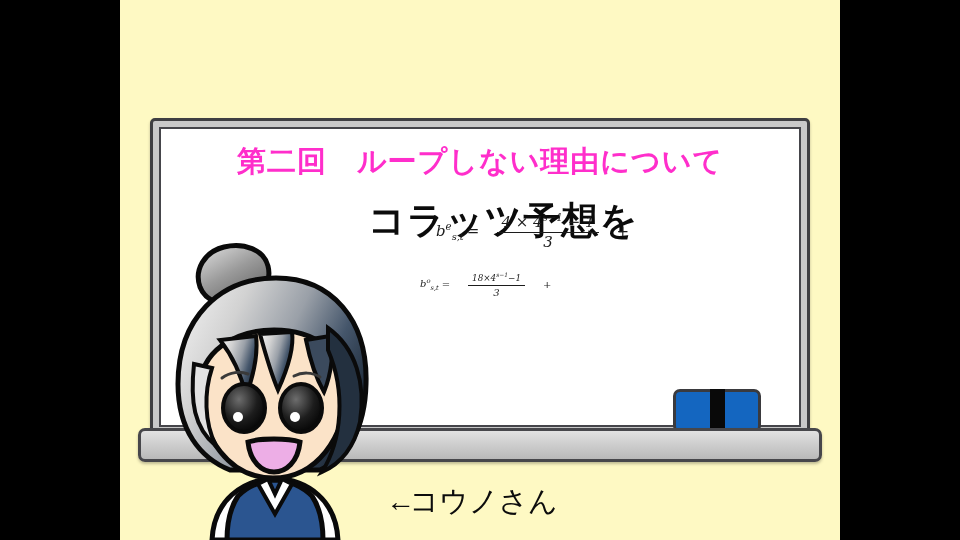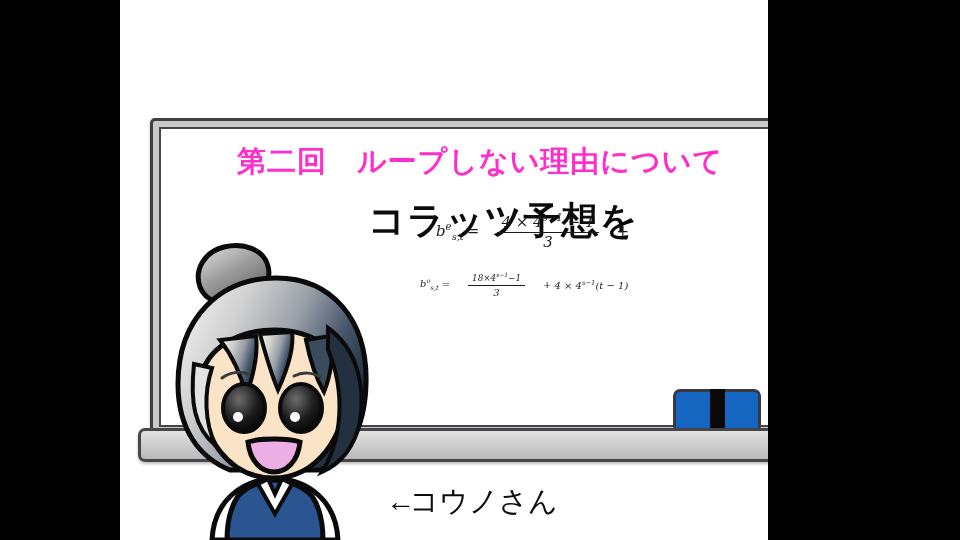--- a/index.html
+++ b/index.html
@@ -1,21 +1,21 @@
 <!DOCTYPE html>
 <html><head>
 <meta charset="utf-8">
 <style>
   html,body{margin:0;padding:0;background:#000;}
   body{width:960px;height:540px;overflow:hidden;font-family:"Liberation Sans",sans-serif;}
 
   #stage{position:relative;width:960px;height:540px;background:#000;}
 
   
-  #slide{position:absolute;left:120px;top:0;width:648px;height:540px;background:#ffffff;overflow:hidden;}
+  #slide{position:absolute;left:120px;top:0;width:720px;height:540px;background:#fef9c3;overflow:hidden;}
 
   
   #board-wrap{position:absolute;left:30px;top:118px;width:660px;height:318px;}
   #board-frame{position:absolute;inset:0;
     background:#c9c9c9;
     border:3px solid #3f3f42;
     border-radius:5px;
     box-sizing:border-box;
     box-shadow:0 2px 3px rgba(0,0,0,.25);}
   #board-face{position:absolute;left:6px;top:6px;right:6px;bottom:6px;
@@ -101,21 +101,20 @@
 
     <div class="formula" id="formula-2">
       <span class="frow">
         <span><span>b</span><sup>o</sup><sub>s,t</sub></span>
         <span>=</span>
         <span class="frac">
           <span class="num f-small"><span>18×4</span><sup>s−1</sup><span>−1</span></span>
           <span class="den">3</span>
         </span>
         <span>+</span>
-        <span><span>4 × 4</span><sup>s−1</sup><span>(t − 1)</span></span>
       </span>
     </div>
 
     <div id="eraser">
       <div id="eraser-band"></div>
     </div>
 
     <div id="tray"></div>
 
     <div id="caption">←コウノさん</div>

